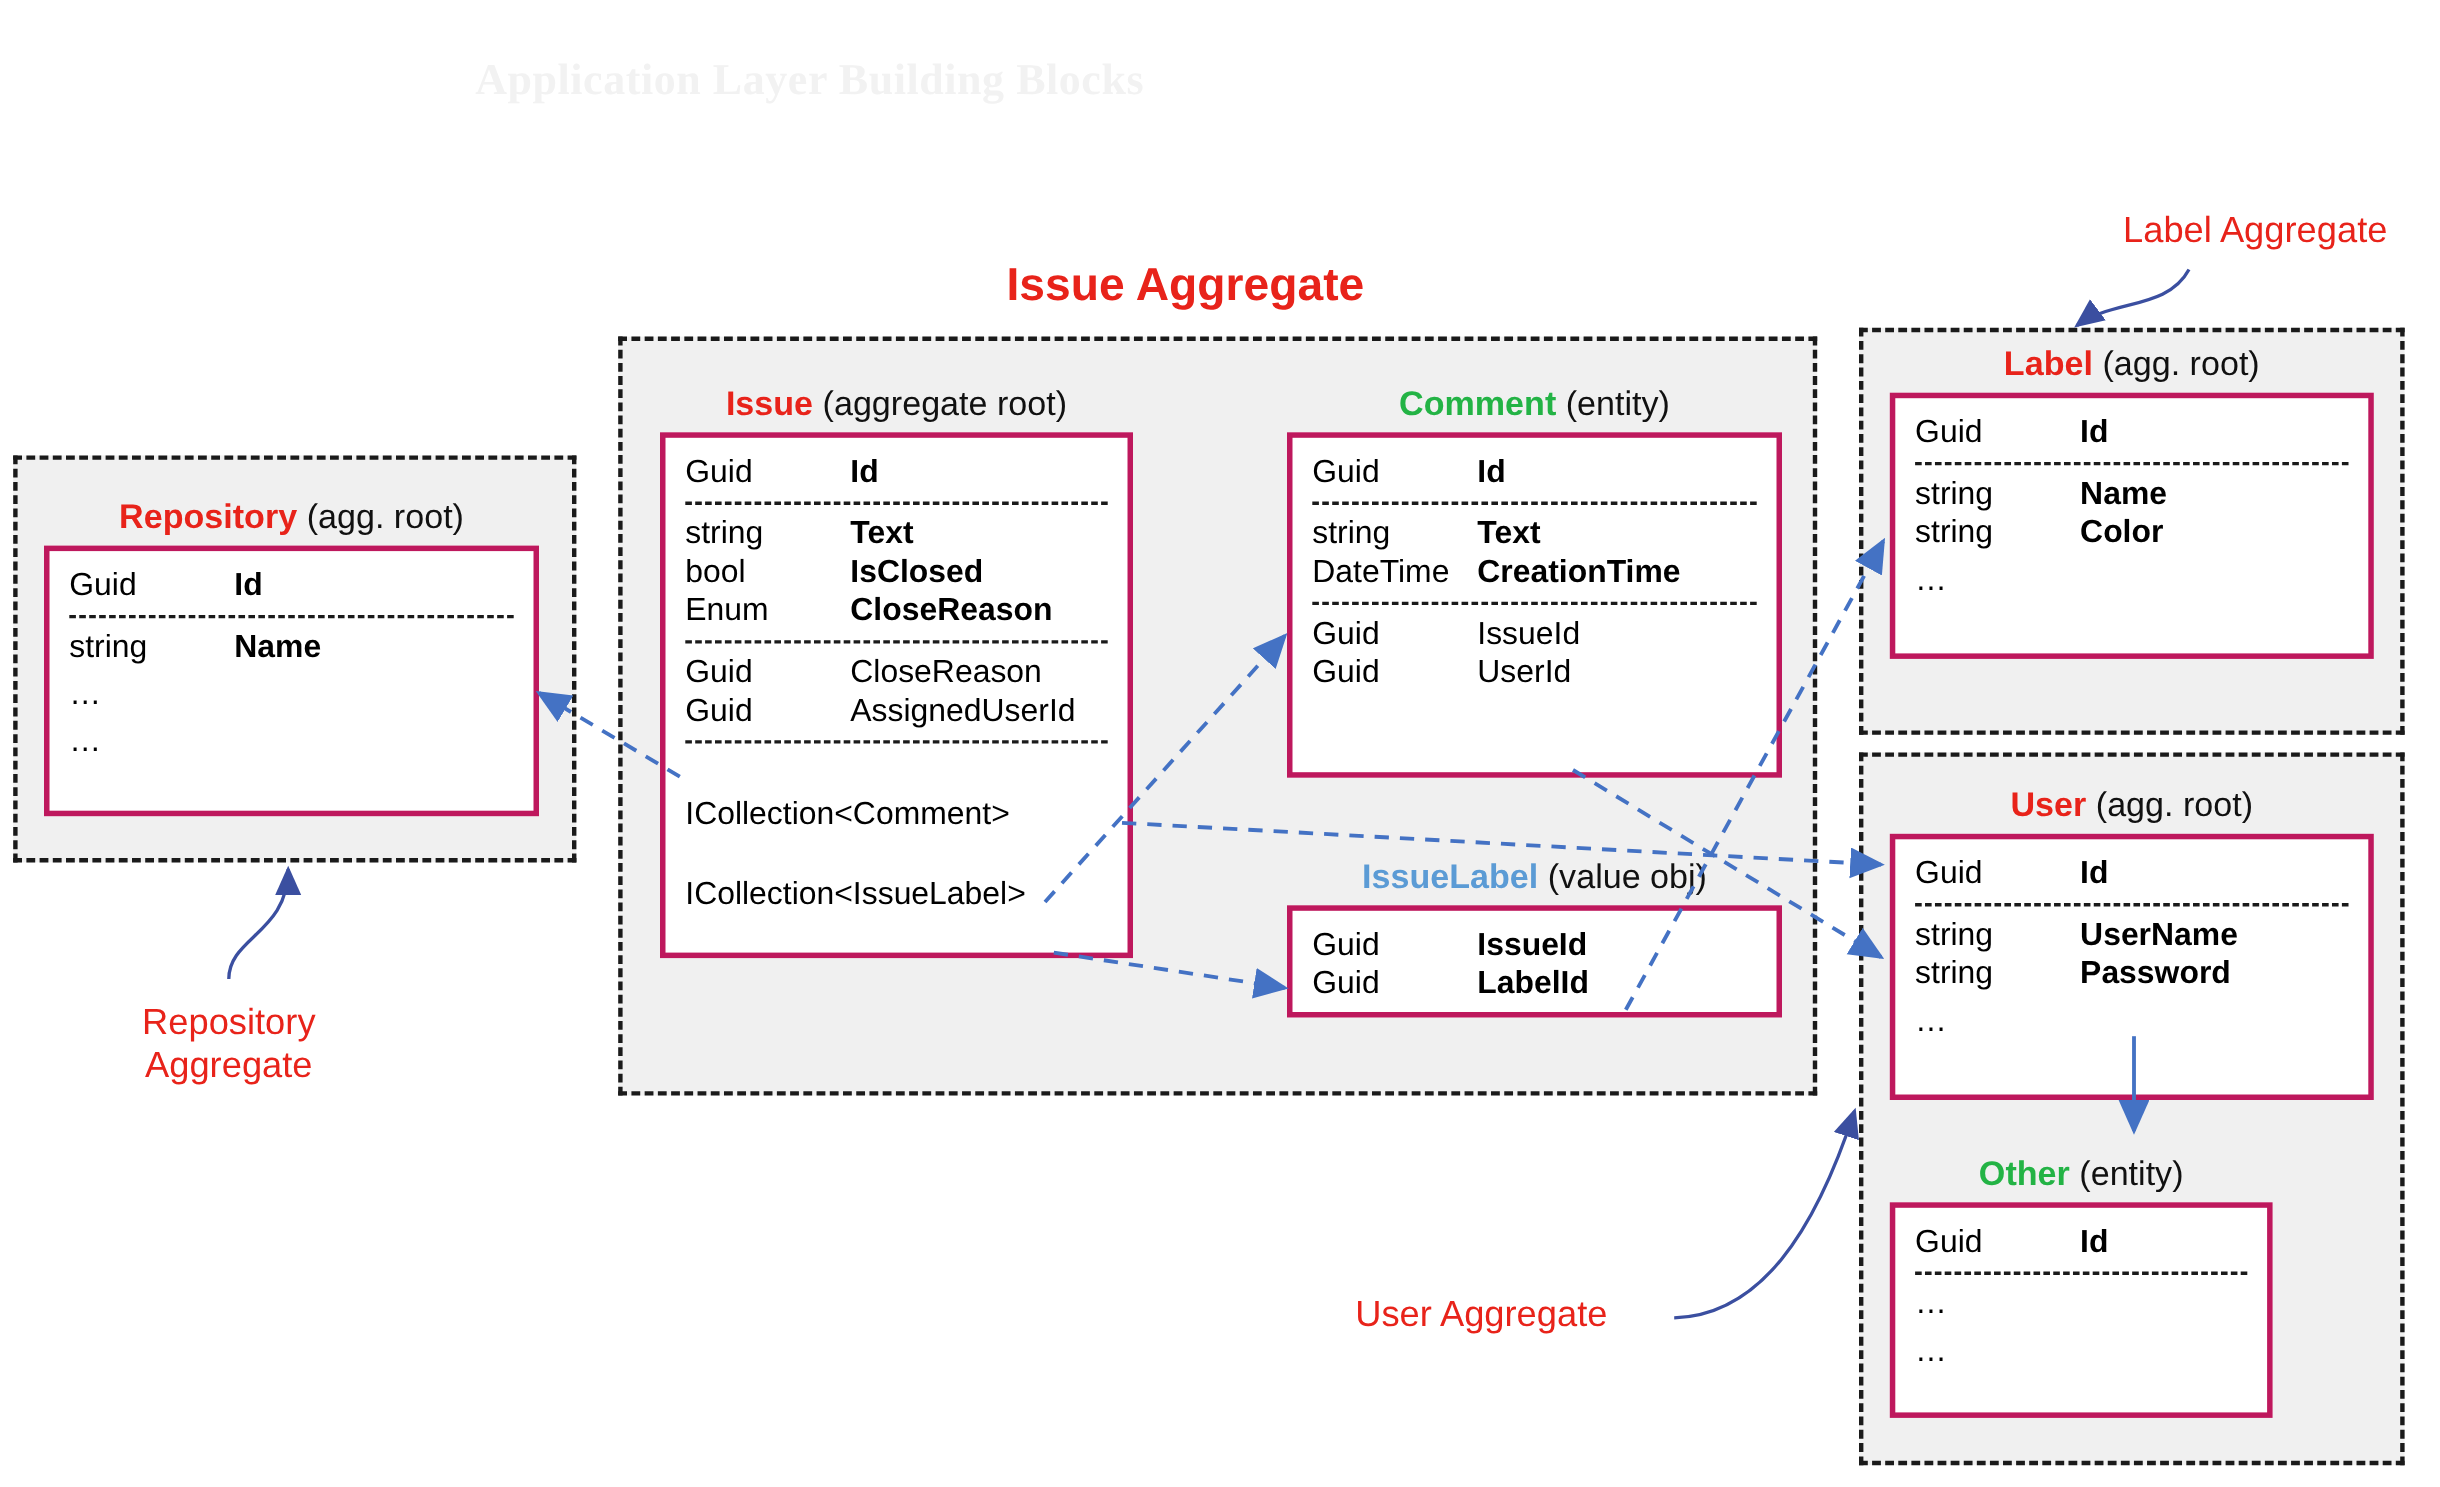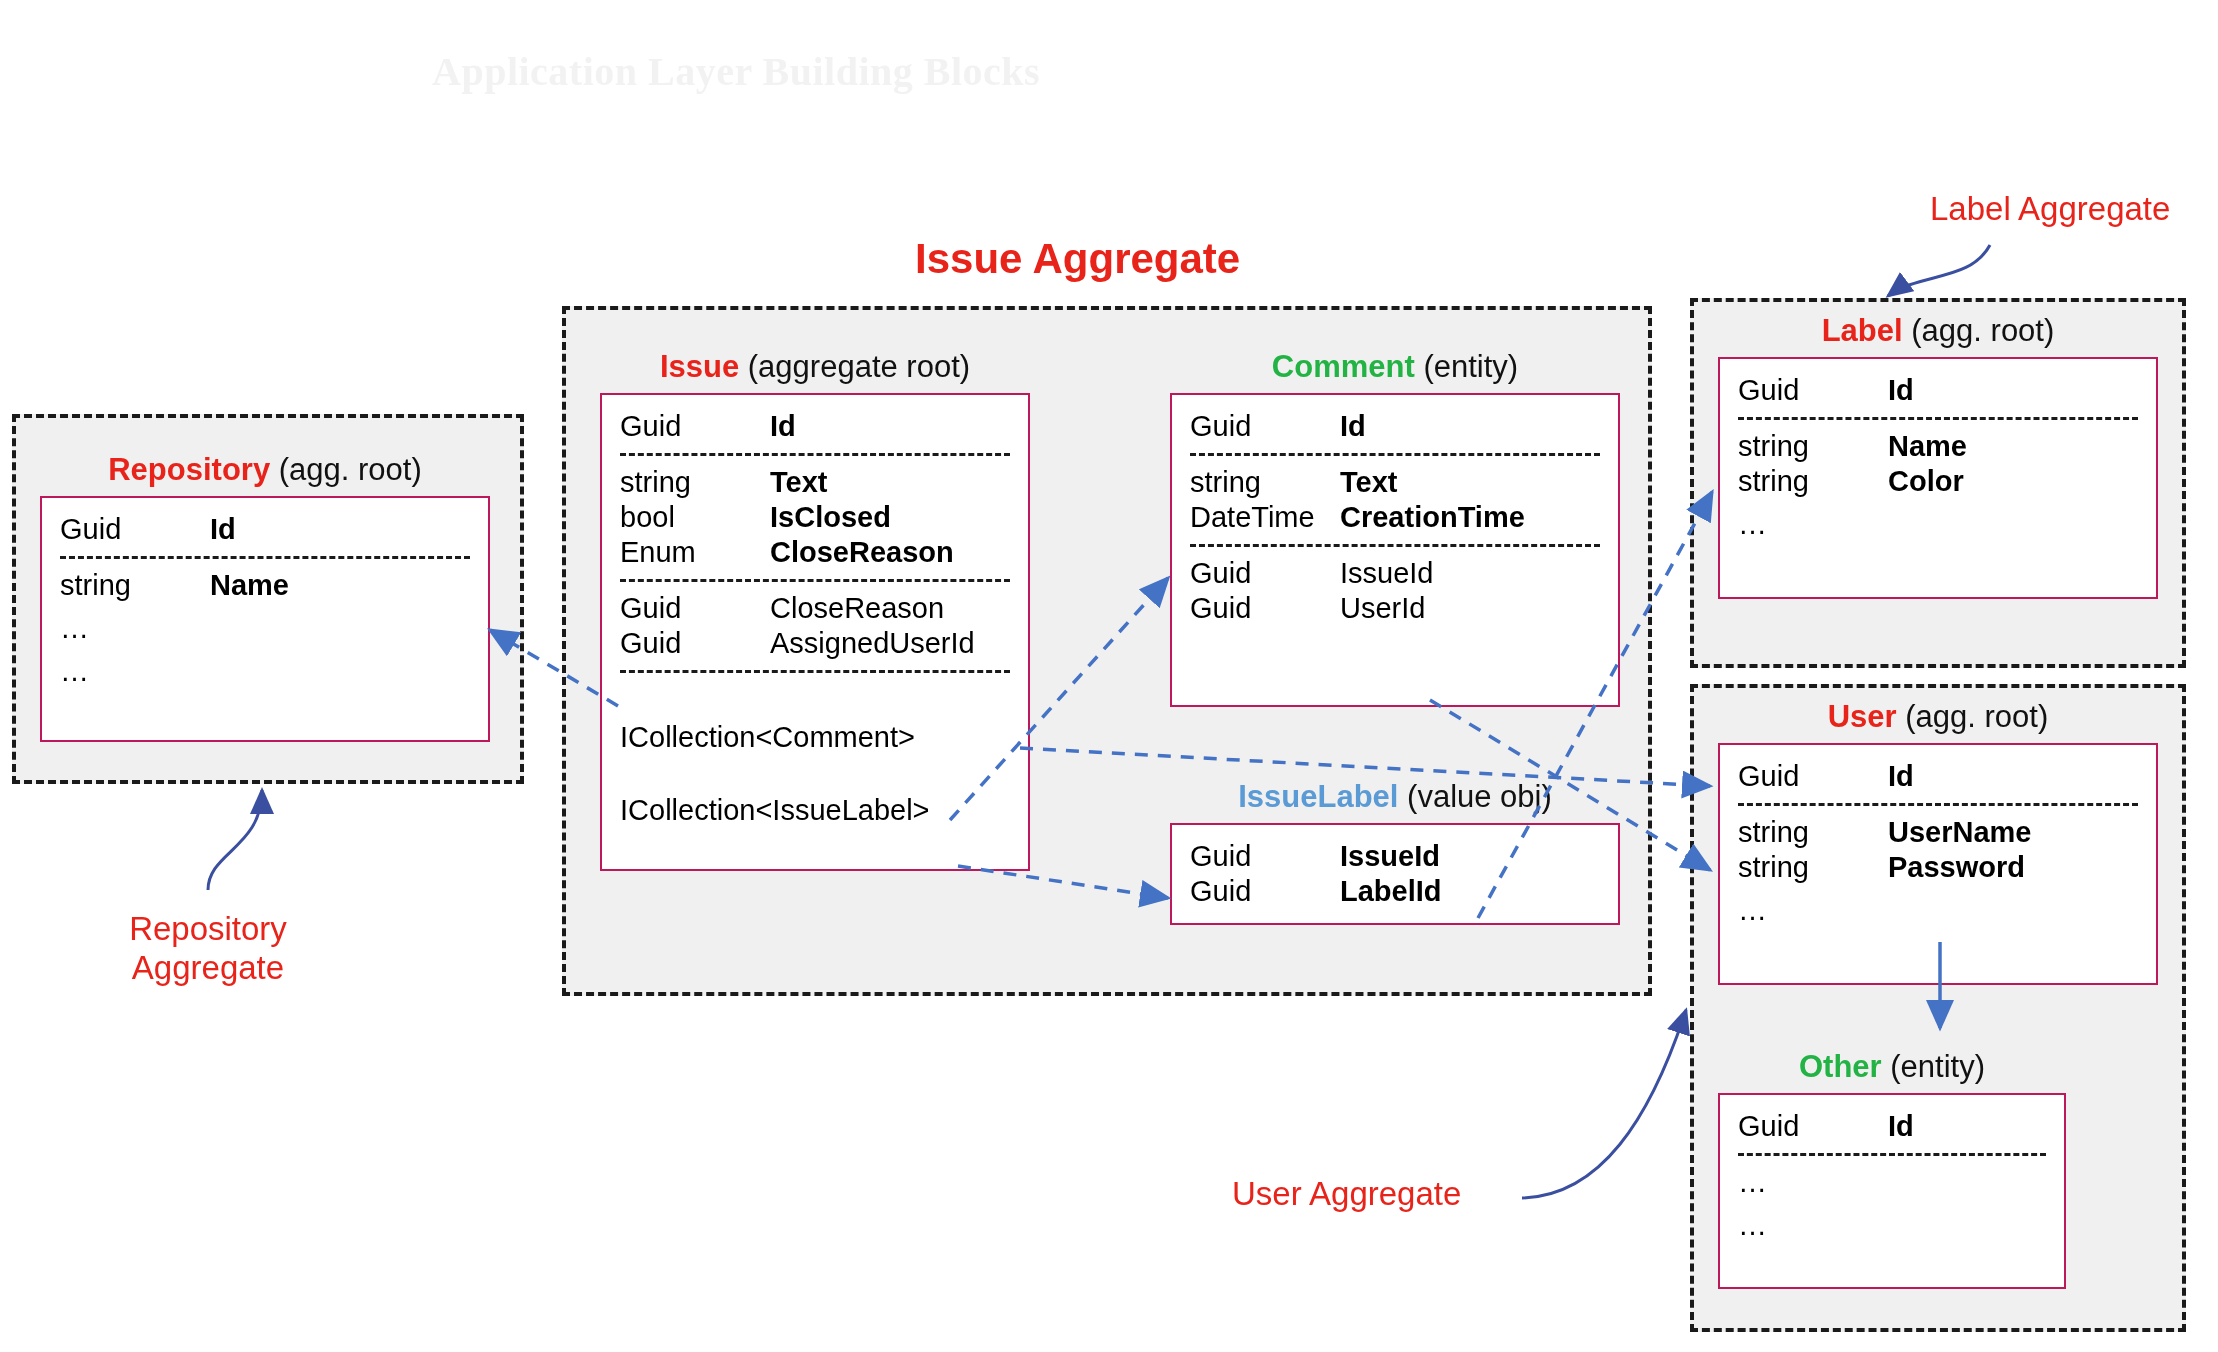--- a/index.html
+++ b/index.html
@@ -49,21 +49,21 @@
     margin-bottom: 9px;
   }
   .entity-title .ent-name { font-weight: 700; text-align: right; }
   .entity-title .ent-kind { font-weight: 400; color: #111; }
   .name-red   { color: #e8231a; }
   .name-green { color: #23b345; }
   .name-blue  { color: #5b9bd5; }
 
   .attr-table {
     box-sizing: border-box;
-    border: 2px solid #be185d;
+    border: 5px solid #be185d;
     background: #ffffff;
     padding: 14px 0 14px 0;
   }
   .attr-row {
     display: flex;
     font-size: 29px;
     line-height: 1.0;
     padding: 3px 0 3px 18px;
     white-space: nowrap;
   }
@@ -265,21 +265,21 @@
     </div>
     <div class="spacer-sm"></div>
     <div class="attr-row ellipsis">
       <span class="attr-type">…</span>
     </div>
   </div>
 </div>
 
 <div class="aggregate-box" style="left:1690px; top:684px; width:496px; height:648px;"></div>
 
-<div class="entity" style="left:1718px; top:700px; width:440px;">
+<div class="entity" style="left:1718px; top:715px; width:440px;">
   <div class="entity-title">
     <span class="ent-name name-red">User</span>
     <span class="ent-kind">(agg. root)</span>
   </div>
   <div class="attr-table" style="height:242px;">
     <div class="attr-row">
       <span class="attr-type">Guid</span>
       <span class="attr-name bold">Id</span>
     </div>
     <div class="attr-sep"></div>

